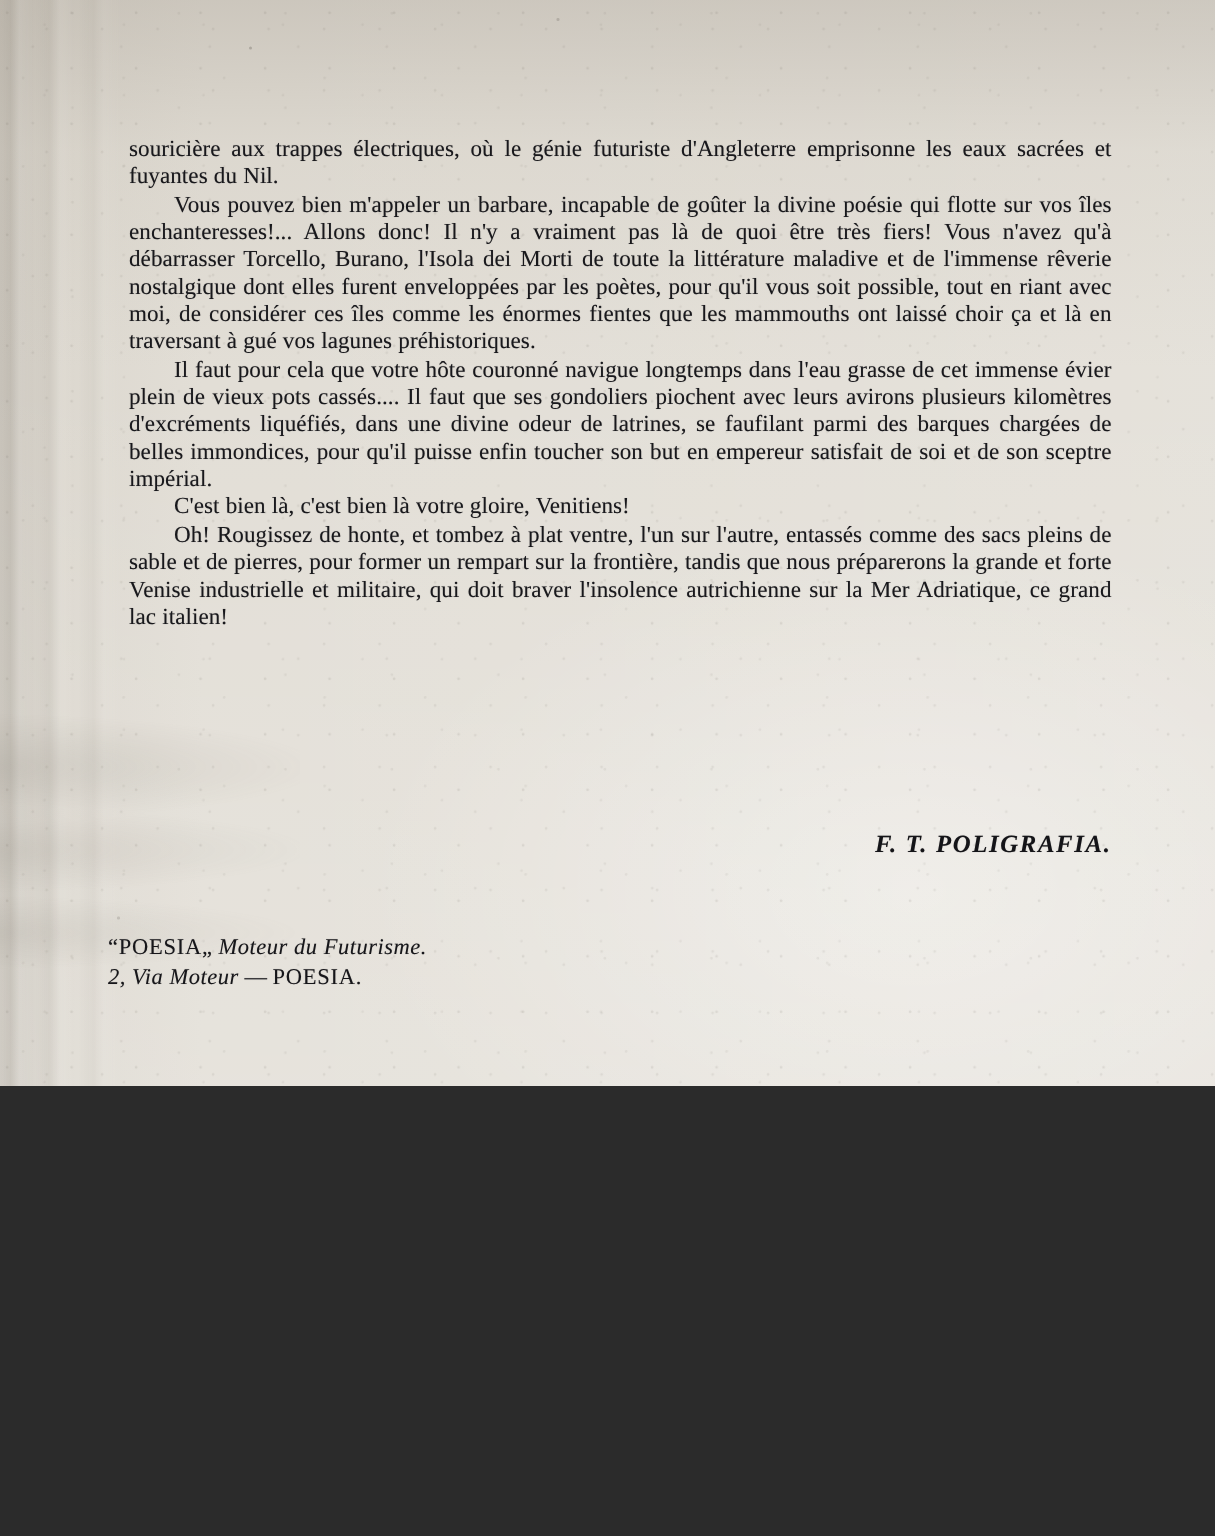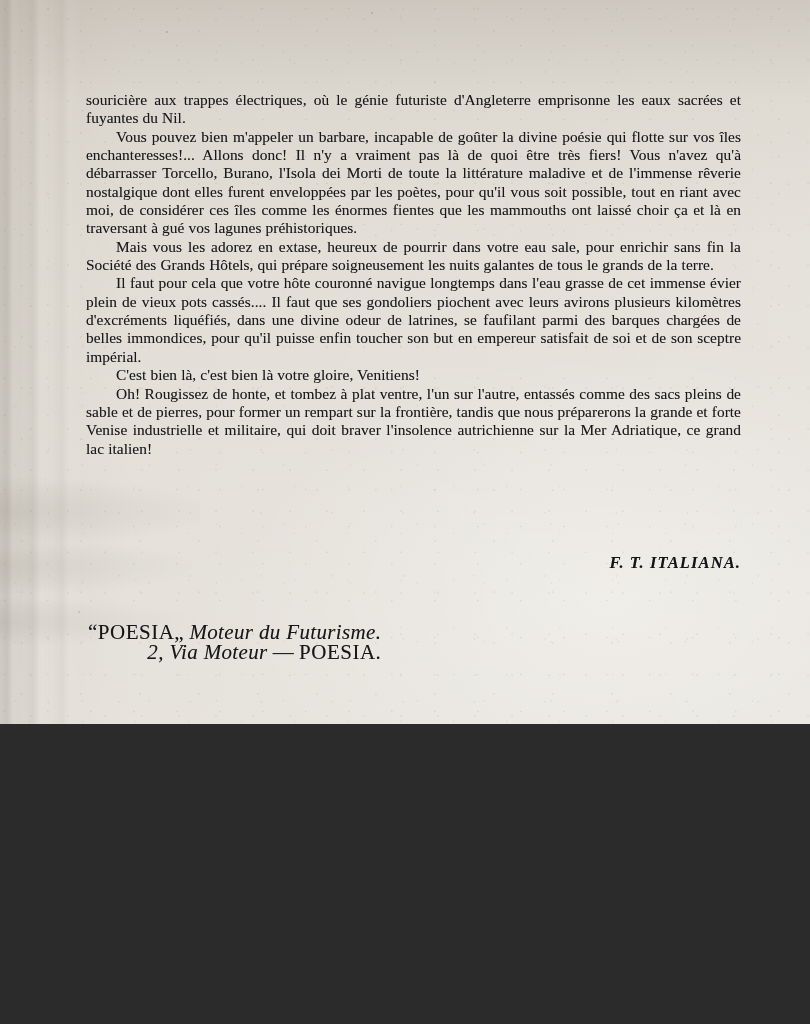--- a/index.html
+++ b/index.html
@@ -104,27 +104,26 @@
     font-size: 16.5px;
     font-style: italic;
     font-weight: bold;
     letter-spacing: 1.1px;
     color: #141418;
     text-shadow: 0 0 0.6px rgba(40,38,36,0.40);
   }
 
   #colophon {
     position: absolute;
-    left: 88px;
+    left: 72px;
     top: 622px;
-    font-size: 21px;
+    font-size: 15px;
     line-height: 20px;
     color: #16161a;
     text-shadow: 0 0 0.6px rgba(40,38,36,0.35);
-    text-align: right;
   }
   .sc {
     font-variant: small-caps;
     letter-spacing: 0.5px;
   }
   .ital {
     font-style: italic;
     letter-spacing: 0.35px;
   }
   .quote-mark { letter-spacing: 0.5px; }
@@ -164,27 +163,26 @@
   <div class="speck" style="left:770px;  top:837px; width:2.4px; height:2.4px; opacity:.50;"></div>
   <div class="speck" style="left:14px;   top:854px; width:2.1px; height:2.1px; opacity:.42;"></div>
   <div class="speck" style="left:623px;  top:726px; width:1.7px; height:1.7px; opacity:.35;"></div>
   <div class="speck" style="left:371px;  top:12px;  width:1.8px; height:1.8px; opacity:.34;"></div>
   <div class="speck" style="left:78px;   top:611px; width:1.6px; height:1.6px; opacity:.30;"></div>
   <div class="speck" style="left:268px;  top:984px; width:1.9px; height:1.9px; opacity:.33;"></div>
 
   <div id="textblock">
     <p class="body noindent lastflush">souricière aux trappes électriques, où le génie futuriste d'Angleterre emprisonne les eaux sacrées et fuyantes du Nil.</p>
     <p class="body lastflush">Vous pouvez bien m'appeler un barbare, incapable de goûter la divine poésie qui flotte sur vos îles enchanteresses!... Allons donc! Il n'y a vraiment pas là de quoi être très fiers! Vous n'avez qu'à débarrasser Torcello, Burano, l'Isola dei Morti de toute la littérature maladive et de l'immense rêverie nostalgique dont elles furent enveloppées par les poètes, pour qu'il vous soit possible, tout en riant avec moi, de considérer ces îles comme les énormes fientes que les mammouths ont laissé choir ça et là en traversant à gué vos lagunes préhistoriques.</p>
-    <p class="body lastflush">Mais vous les adorez en extase, heureux de pourrir dans votre eau sale, pour enrichir sans fin la Société des Grands Hôtels, qui prépare soigneusement les nuits galantes de tous le grands de la terre.</p>
     <p class="body lastflush">Il faut pour cela que votre hôte couronné navigue longtemps dans l'eau grasse de cet immense évier plein de vieux pots cassés.... Il faut que ses gondoliers piochent avec leurs avirons plusieurs kilomètres d'excréments liquéfiés, dans une divine odeur de latrines, se faufilant parmi des barques chargées de belles immondices, pour qu'il puisse enfin toucher son but en empereur satisfait de soi et de son sceptre impérial.</p>
     <p class="body lastflush">C'est bien là, c'est bien là votre gloire, Venitiens!</p>
     <p class="body lastflush">Oh! Rougissez de honte, et tombez à plat ventre, l'un sur l'autre, entassés comme des sacs pleins de sable et de pierres, pour former un rempart sur la frontière, tandis que nous préparerons la grande et forte Venise industrielle et militaire, qui doit braver l'insolence autrichienne sur la Mer Adriatique, ce grand lac italien!</p>
   </div>
 
-  <div id="signature">F. T. ITALIANA.</div>
+  <div id="signature">F. T. POLIGRAFIA.</div>
 
   <div id="colophon">
     <div>
       <span class="quote-mark">“</span><span class="sc">POESIA</span><span class="quote-mark">„</span>
       <span class="ital">Moteur du Futurisme.</span>
     </div>
     <div>
       <span class="ital">2, Via Moteur</span>
       <span>—</span>
       <span class="sc">POESIA.</span>

